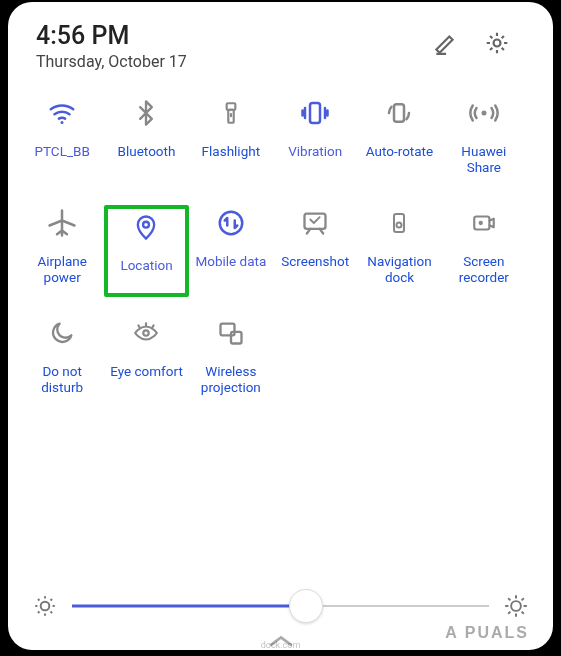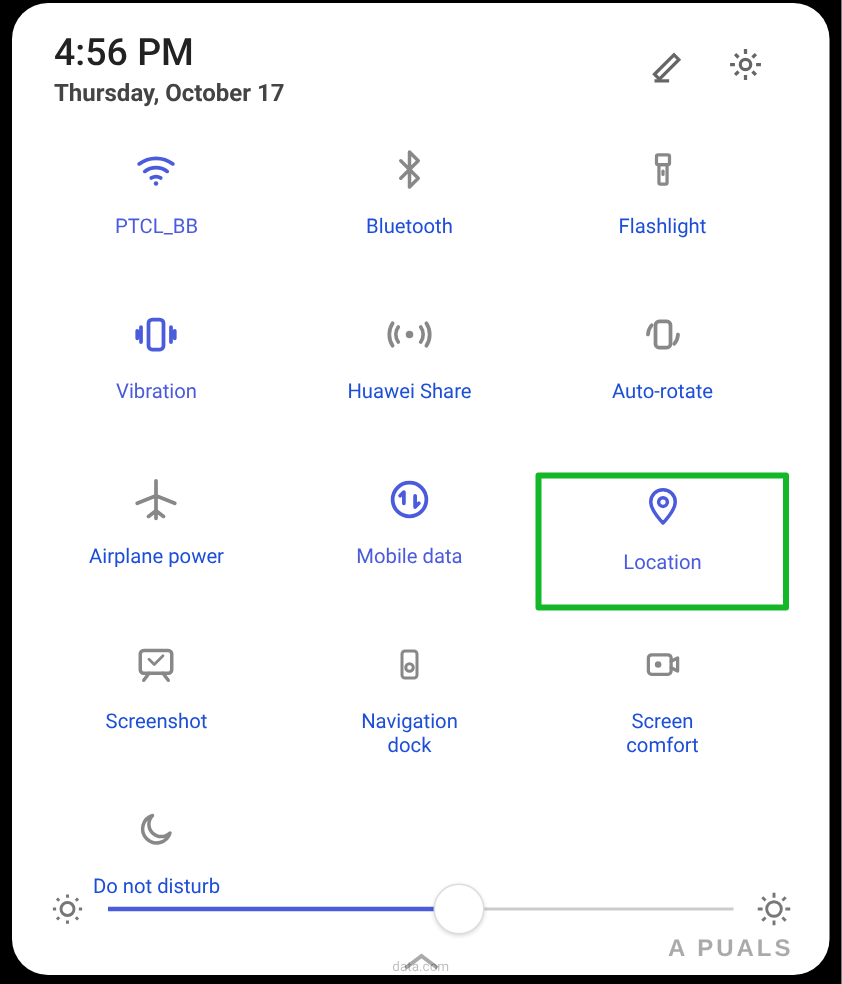--- a/index.html
+++ b/index.html
@@ -29,32 +29,31 @@
   .time {
     font-size: 25px;
     font-weight: 500;
     color: #222;
     line-height: 1.1;
   }
   .date {
     font-size: 16px;
     color: #444;
     margin-top: 2px;
-    font-weight: bold;
   }
   .header-icons {
     display: flex;
     gap: 26px;
     align-items: center;
     padding-top: 8px;
   }
   .hicon { width: 26px; height: 26px; color: #666; }
   .grid {
     display: grid;
-    grid-template-columns: repeat(3, 1fr);
+    grid-template-columns: repeat(6, 1fr);
     padding: 8px 12px 0 12px;
     row-gap: 18px;
   }
   .tile {
     display: flex;
     flex-direction: column;
     align-items: center;
     justify-content: flex-start;
     height: 92px;
     position: relative;
@@ -212,61 +211,61 @@
           <svg viewBox="0 0 24 24" width="32" height="30" fill="none" stroke="currentColor" stroke-width="2" stroke-linecap="round" stroke-linejoin="round">
             <rect x="8" y="4" width="8" height="16" rx="2"></rect>
             <path d="M4 8v8M2 10v4M20 8v8M22 10v4"></path>
           </svg>
         </div>
         <div class="tile-label">Vibration</div>
       </div>
       <div class="tile">
         <div class="tile-icon">
           <svg viewBox="0 0 24 24" width="30" height="30" fill="none" stroke="currentColor" stroke-width="2" stroke-linecap="round" stroke-linejoin="round">
+            <rect x="8" y="5" width="8" height="14" rx="2"></rect>
+            <path d="M4 12a8 8 0 0 1 2-5M20 12a8 8 0 0 1-2 5"></path>
+          </svg>
+        </div>
+        <div class="tile-label">Auto-rotate</div>
+      </div>
+      <div class="tile">
+        <div class="tile-icon">
+          <svg viewBox="0 0 24 24" width="30" height="30" fill="none" stroke="currentColor" stroke-width="2" stroke-linecap="round" stroke-linejoin="round">
             <circle cx="12" cy="12" r="2" fill="currentColor" stroke="none"></circle>
             <path d="M6 8a7 7 0 0 0 0 8M18 8a7 7 0 0 1 0 8"></path>
             <path d="M3 6a11 11 0 0 0 0 12M21 6a11 11 0 0 1 0 12"></path>
           </svg>
         </div>
         <div class="tile-label">Huawei Share</div>
       </div>
       <div class="tile">
         <div class="tile-icon">
           <svg viewBox="0 0 24 24" width="30" height="30" fill="none" stroke="currentColor" stroke-width="2" stroke-linecap="round" stroke-linejoin="round">
-            <rect x="8" y="5" width="8" height="14" rx="2"></rect>
-            <path d="M4 12a8 8 0 0 1 2-5M20 12a8 8 0 0 1-2 5"></path>
-          </svg>
-        </div>
-        <div class="tile-label">Auto-rotate</div>
-      </div>
-      <div class="tile">
-        <div class="tile-icon">
-          <svg viewBox="0 0 24 24" width="30" height="30" fill="none" stroke="currentColor" stroke-width="2" stroke-linecap="round" stroke-linejoin="round">
             <path d="M12 2v20M2 14l10-4 10 4M8 21l4-3 4 3"></path>
           </svg>
         </div>
         <div class="tile-label">Airplane power</div>
-      </div>
-      <div class="tile active">
-        <div class="tile-icon">
-          <svg viewBox="0 0 24 24" width="30" height="30" fill="none" stroke="currentColor" stroke-width="2" stroke-linecap="round" stroke-linejoin="round">
-            <circle cx="12" cy="12" r="9"></circle>
-            <path d="M9 14V8l-2 2M15 10v6l2-2"></path>
-          </svg>
-        </div>
-        <div class="tile-label">Mobile data</div>
       </div>
       <div class="tile active highlight-box">
         <div class="tile-icon">
           <svg viewBox="0 0 24 24" width="28" height="30" fill="none" stroke="currentColor" stroke-width="2" stroke-linecap="round" stroke-linejoin="round">
             <path d="M12 22s7-7 7-12a7 7 0 1 0-14 0c0 5 7 12 7 12z"></path>
             <circle cx="12" cy="10" r="2.5"></circle>
           </svg>
         </div>
         <div class="tile-label">Location</div>
+      </div>
+      <div class="tile active">
+        <div class="tile-icon">
+          <svg viewBox="0 0 24 24" width="30" height="30" fill="none" stroke="currentColor" stroke-width="2" stroke-linecap="round" stroke-linejoin="round">
+            <circle cx="12" cy="12" r="9"></circle>
+            <path d="M9 14V8l-2 2M15 10v6l2-2"></path>
+          </svg>
+        </div>
+        <div class="tile-label">Mobile data</div>
       </div>
       <div class="tile">
         <div class="tile-icon">
           <svg viewBox="0 0 24 24" width="30" height="28" fill="none" stroke="currentColor" stroke-width="2" stroke-linecap="round" stroke-linejoin="round">
             <rect x="3" y="4" width="18" height="13" rx="2"></rect>
             <path d="M8 17l-3 4M16 17l3 4"></path>
             <path d="M8 9l3 3 5-5" stroke-width="1.6"></path>
           </svg>
         </div>
         <div class="tile-label">Screenshot</div>
@@ -283,29 +282,49 @@
       </div>
       <div class="tile">
         <div class="tile-icon">
           <svg viewBox="0 0 24 24" width="32" height="26" fill="none" stroke="currentColor" stroke-width="2" stroke-linecap="round" stroke-linejoin="round">
             <rect x="3" y="6" width="14" height="12" rx="2"></rect>
             <path d="M17 10l4-2v8l-4-2"></path>
             <circle cx="9" cy="12" r="2" fill="currentColor" stroke="none"></circle>
           </svg>
         </div>
         <div class="tile-label">Screen
-comfort</div>
+recorder</div>
       </div>
       <div class="tile">
         <div class="tile-icon">
           <svg viewBox="0 0 24 24" width="28" height="28" fill="none" stroke="currentColor" stroke-width="2" stroke-linecap="round" stroke-linejoin="round">
             <path d="M20 14A8 8 0 1 1 10 4a7 7 0 0 0 10 10z"></path>
           </svg>
         </div>
         <div class="tile-label">Do not disturb</div>
+      </div>
+      <div class="tile">
+        <div class="tile-icon">
+          <svg viewBox="0 0 24 24" width="32" height="26" fill="none" stroke="currentColor" stroke-width="2" stroke-linecap="round" stroke-linejoin="round">
+            <path d="M2 12s4-6 10-6 10 6 10 6-4 6-10 6S2 12 2 12z"></path>
+            <circle cx="12" cy="12" r="2.5"></circle>
+            <path d="M5 5l1 1.5M12 3v2M19 5l-1 1.5"></path>
+          </svg>
+        </div>
+        <div class="tile-label">Eye comfort</div>
+      </div>
+      <div class="tile">
+        <div class="tile-icon">
+          <svg viewBox="0 0 24 24" width="30" height="28" fill="none" stroke="currentColor" stroke-width="2" stroke-linecap="round" stroke-linejoin="round">
+            <rect x="3" y="4" width="12" height="10" rx="1.5"></rect>
+            <rect x="12" y="11" width="9" height="10" rx="1.5"></rect>
+          </svg>
+        </div>
+        <div class="tile-label">Wireless
+projection</div>
       </div>
     </div>
 
   <div class="brightness">
     <span class="sun">
       <svg viewBox="0 0 24 24" width="26" height="26" fill="none" stroke="currentColor" stroke-width="1.8">
         <circle cx="12" cy="12" r="4"></circle>
         <path d="M12 3v2M12 19v2M3 12h2M19 12h2M5.5 5.5l1.4 1.4M17.1 17.1l1.4 1.4M5.5 18.5l1.4-1.4M17.1 6.9l1.4-1.4"></path>
       </svg>
     </span>
@@ -322,14 +341,14 @@
     </span>
   </div>
 
   <div class="chevron">
     <svg viewBox="0 0 24 12" width="36" height="16" fill="none" stroke="currentColor" stroke-width="2">
       <path d="M4 10 L12 4 L20 10"></path>
     </svg>
   </div>
 
   <div class="watermark">A  PUALS</div>
-  <div class="source">data.com</div>
+  <div class="source">dock.com</div>
 </div>
 
 </body></html>

